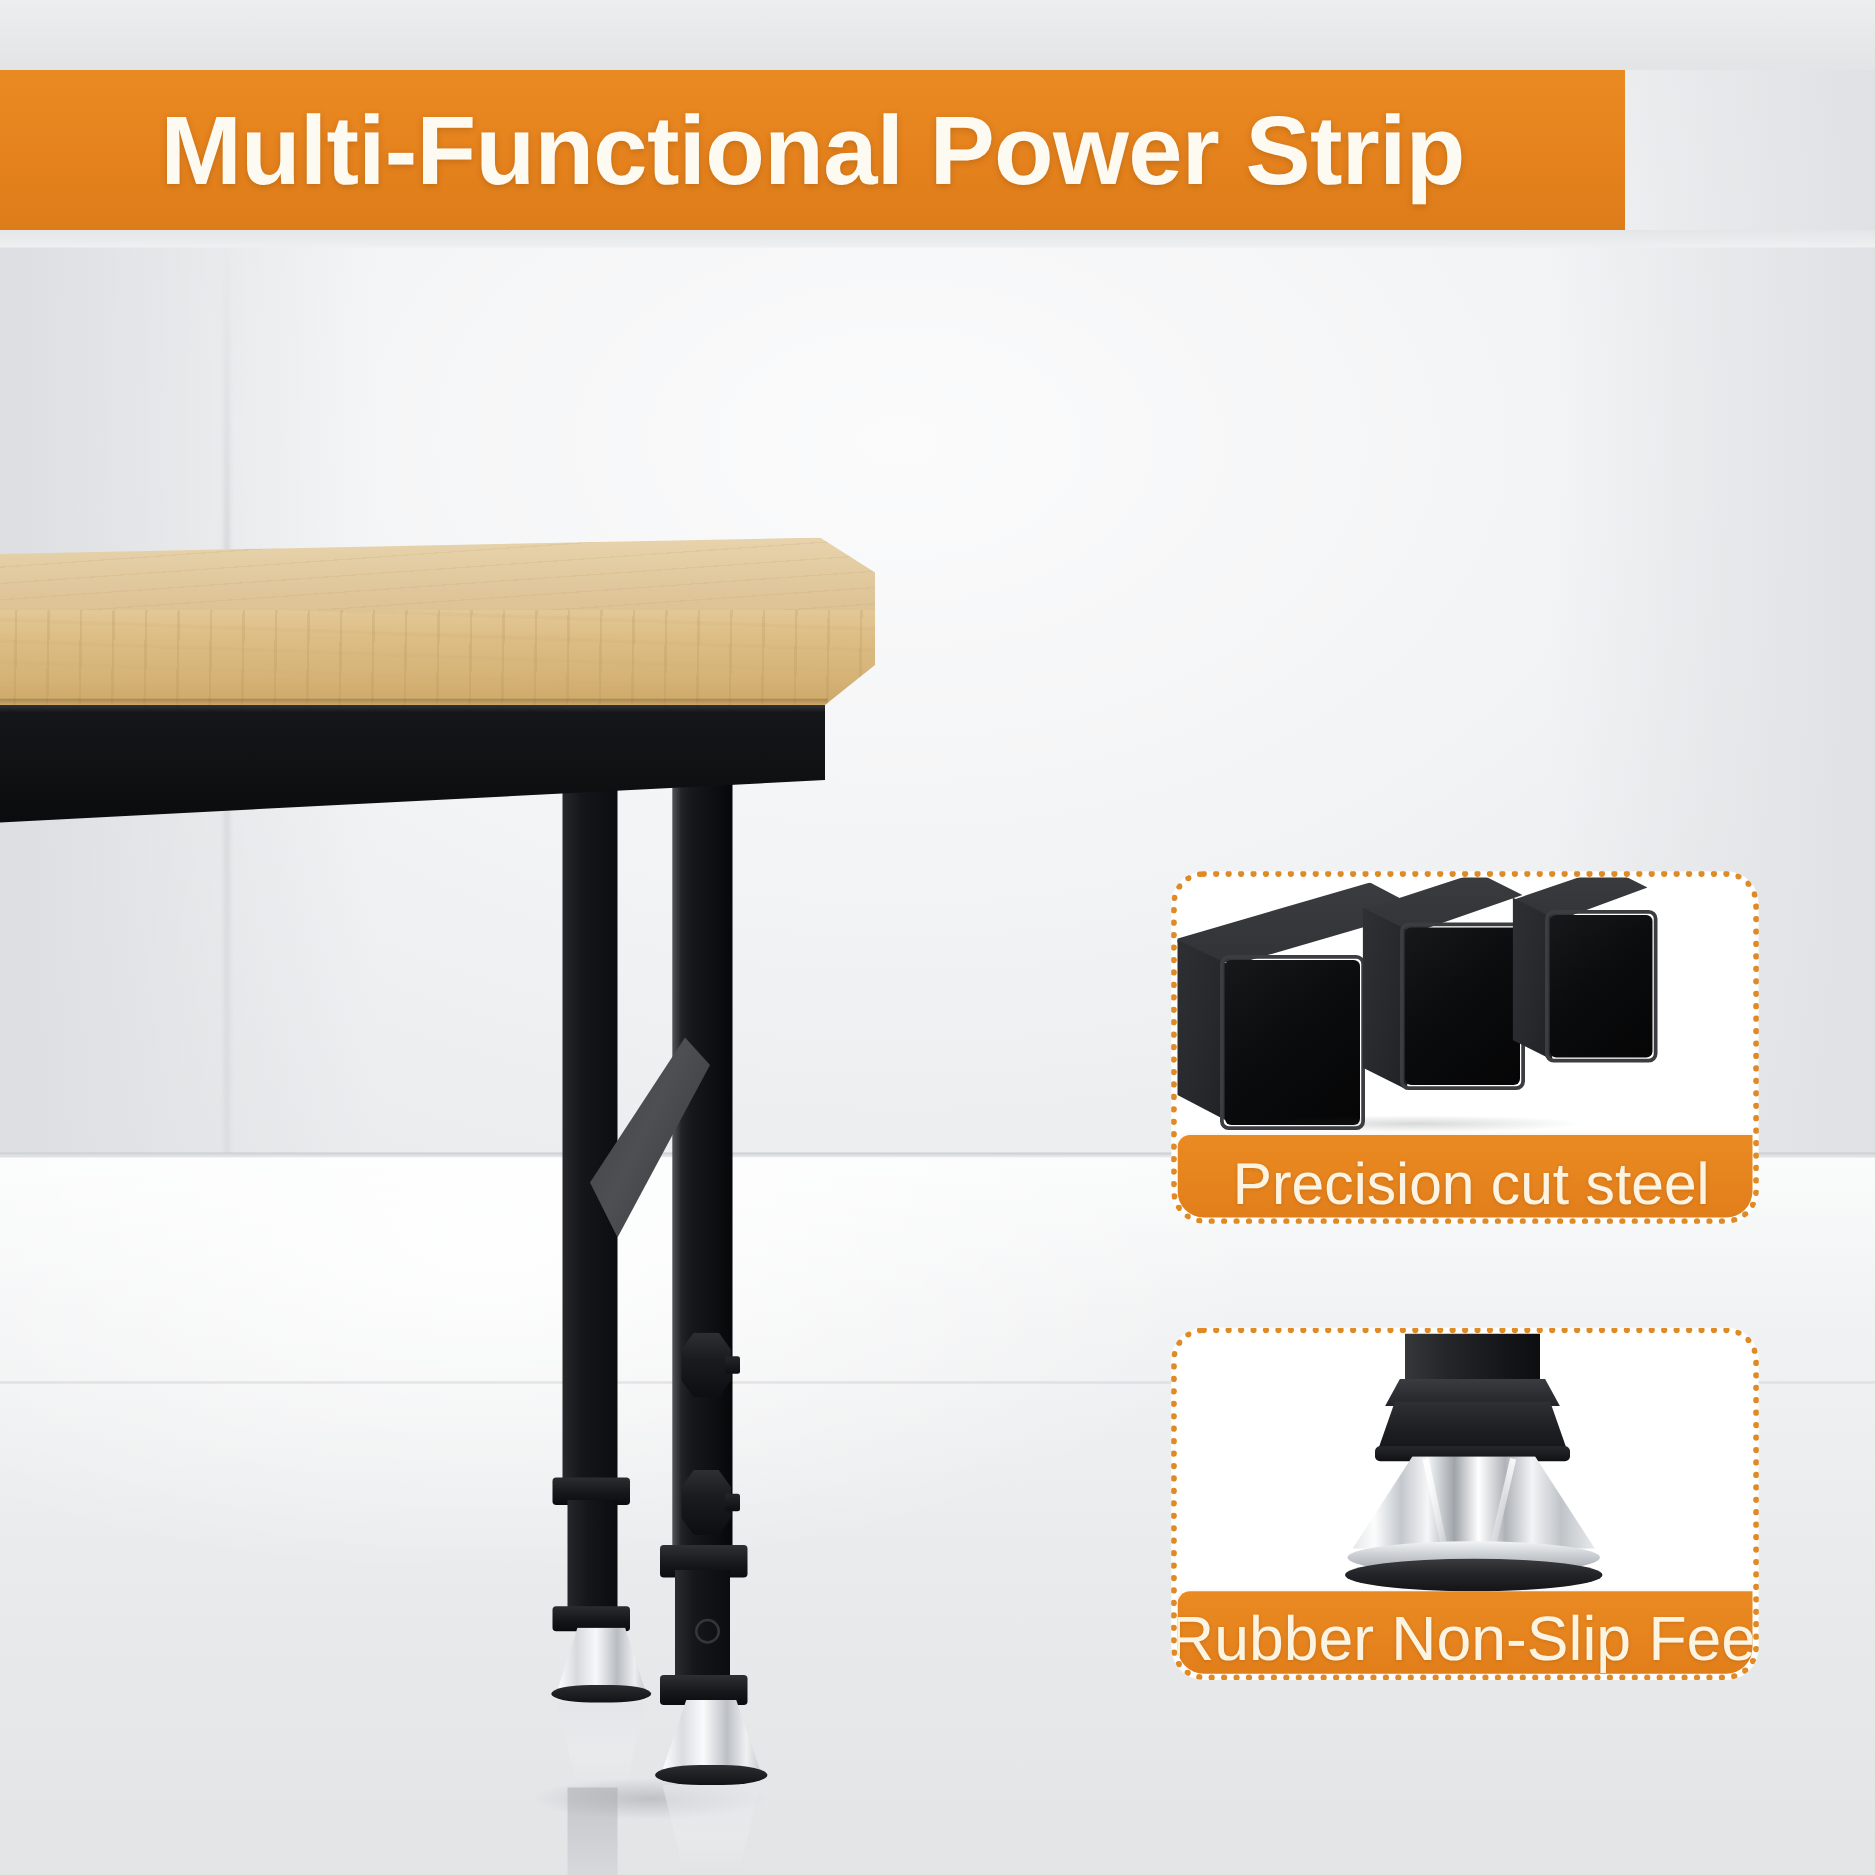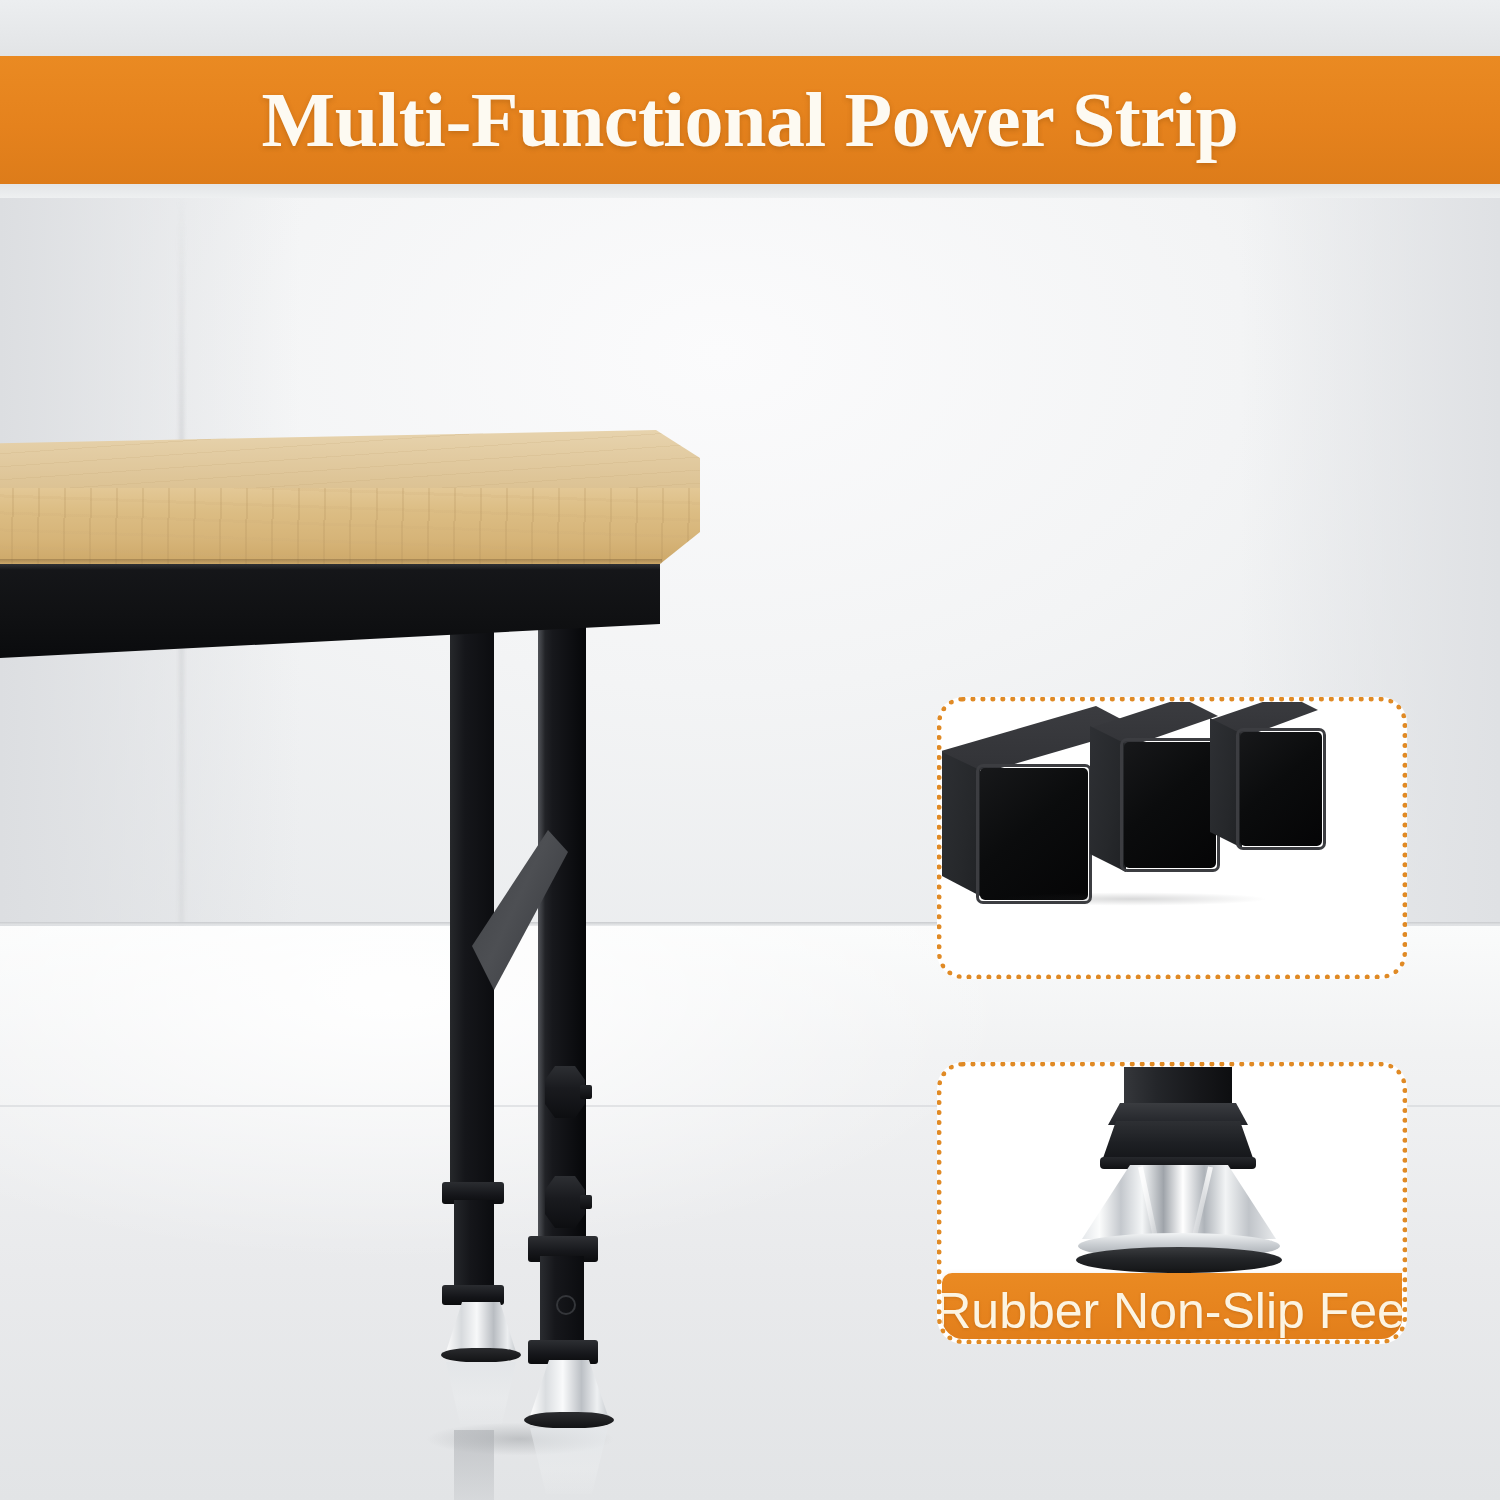--- a/index.html
+++ b/index.html
@@ -202,23 +202,23 @@
     position:absolute;left:430px;top:986px;width:260px;height:46px;
     background:radial-gradient(ellipse 130px 23px at 50% 50%, rgba(120,124,128,.34) 0%, rgba(120,124,128,0) 72%);
   }
 
   
   .banner-top-gap{
     position:absolute;left:0;top:0;width:1500px;height:56px;
     background:linear-gradient(to bottom,#eceef0 0%,#e2e4e6 100%);
   }
   #banner{
-    position:absolute;left:0;top:56px;width:1500px;height:128px;
+    position:absolute;left:0;top:56px;width:1300px;height:128px;
     background:linear-gradient(to bottom,#ea8a22 0%,#e5821d 55%,#dd7c1a 100%);
-    display:flex;align-items:center;justify-content:center;font-family:Liberation Serif, serif;
+    display:flex;align-items:center;justify-content:center;
   }
   #banner .btitle{
     font-size:78px;font-weight:bold;color:#fdfaf2;
     letter-spacing:-0.5px;line-height:1;
     text-shadow:0 2px 5px rgba(120,62,8,.3);
     white-space:nowrap;
   }
   .banner-bot-gap{
     position:absolute;left:0;top:184px;width:1500px;height:14px;
     background:linear-gradient(to bottom,#e3e5e7 0%,#eef0f1 100%);
@@ -500,20 +500,23 @@
         </div>
 
         <div class="tube">
           <div class="tube-top tC-top"></div>
           <div class="tube-left tC-left"></div>
           <div class="tube-front-rim tC-rim"></div>
           <div class="tube-front tC-front"></div>
         </div>
 
         <div class="steel-shadow"></div>
+      </div>
+      <div class="card-label">
+        <span class="ltext">Precision cut steel</span>
       </div>
     </div>
   </div>
 
   <div class="card card-3">
     <div class="card-box">
       <div class="card-photo">
         <div class="feet-bg"></div>
         <div class="feet-post"></div>
         <div class="feet-flange-top"></div>

